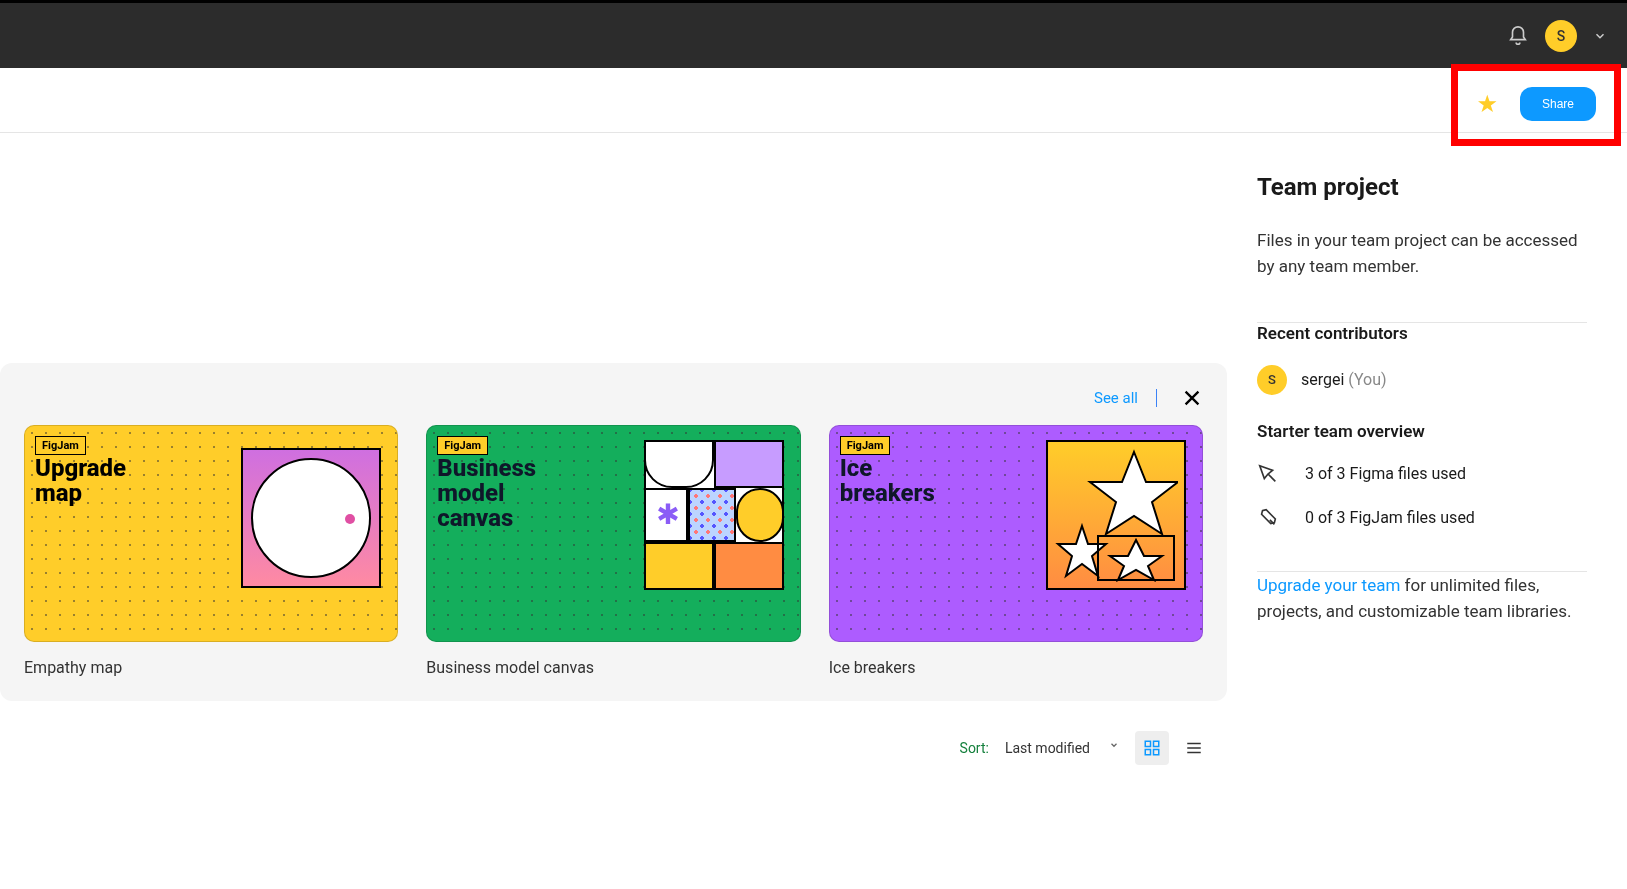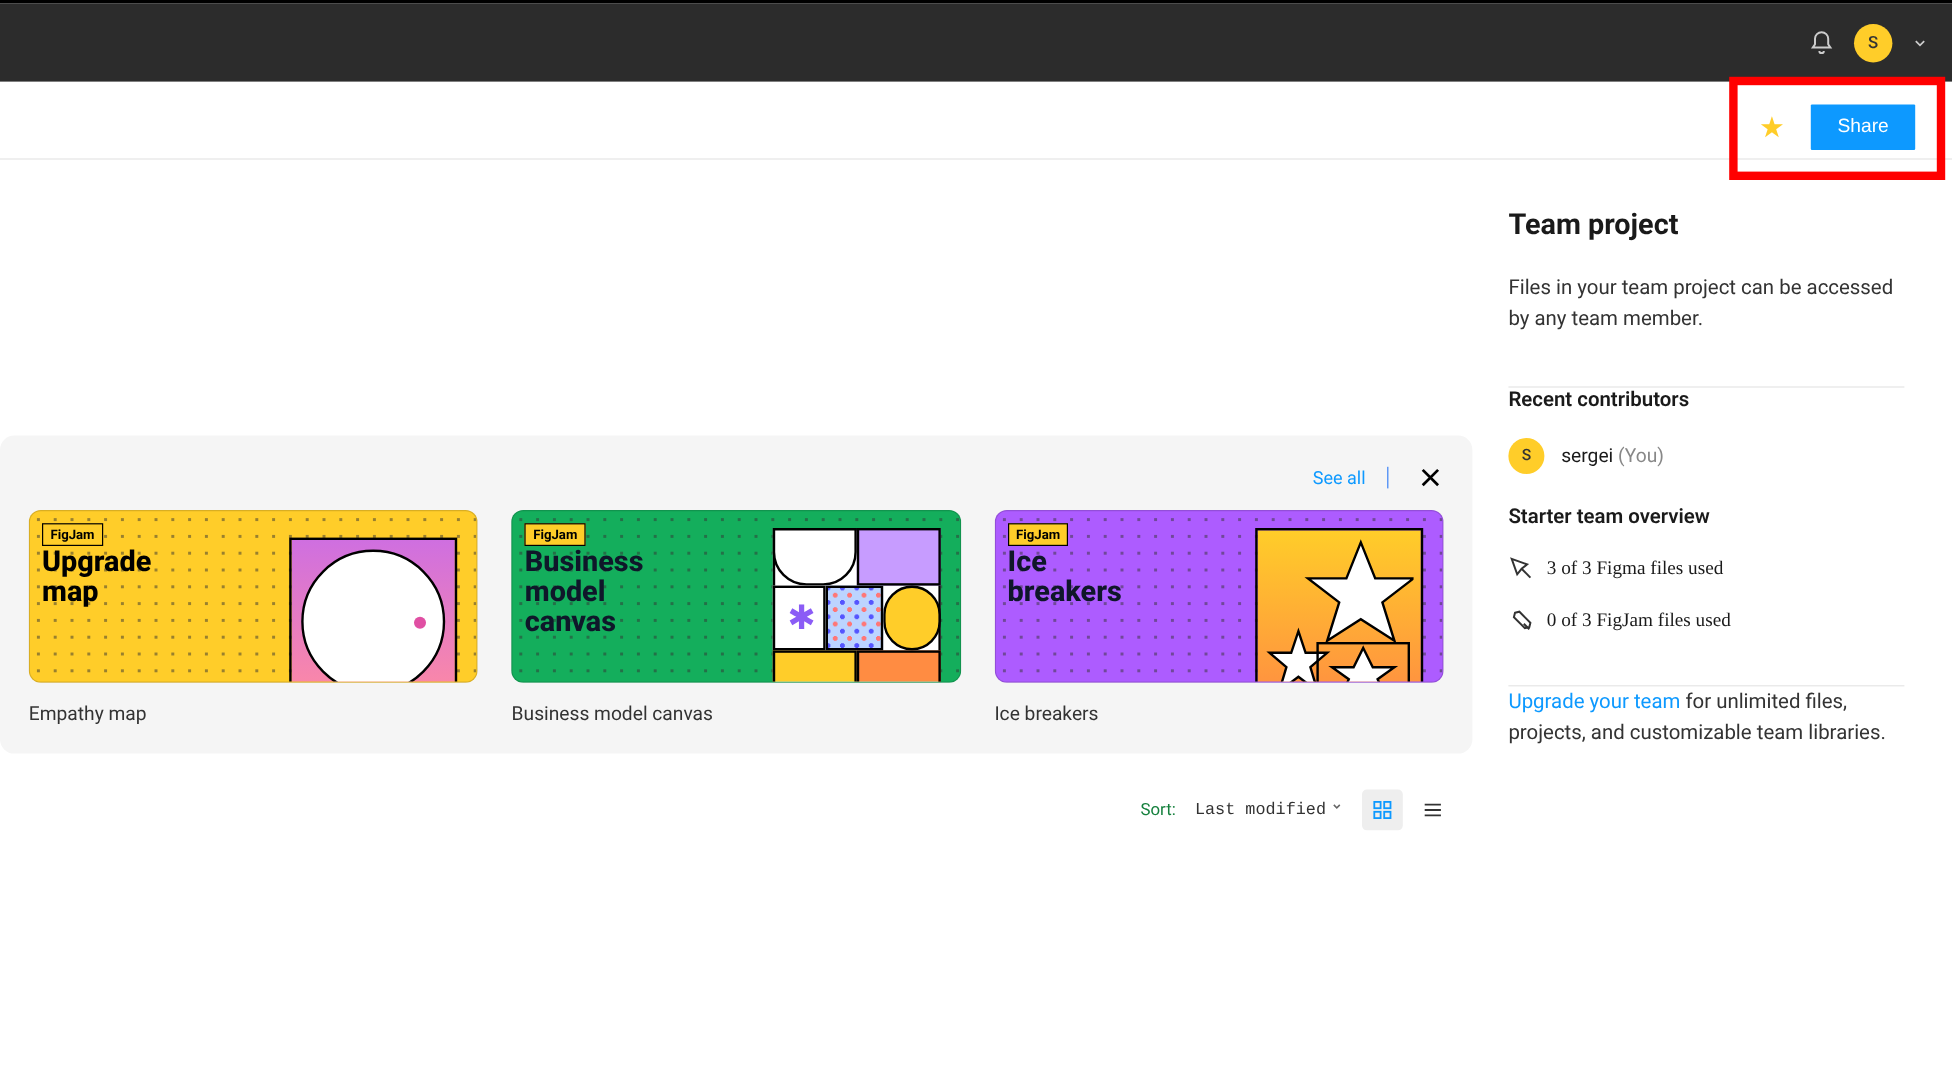--- a/index.html
+++ b/index.html
@@ -7,57 +7,57 @@
 
 .topbar-black { height: 3px; background: #000; }
 .topbar { height: 65px; background: #2c2c2c; display: flex; justify-content: flex-end; align-items: center; padding: 0 20px; gap: 16px; }
 .bell { width: 22px; height: 22px; cursor: pointer; }
 .avatar { width: 32px; height: 32px; border-radius: 50%; background: #ffcd29; display: flex; align-items: center; justify-content: center; font-weight: 500; color: #333; font-size: 14px; cursor: pointer; }
 .chevron { color: #ccc; cursor: pointer; }
 
 .subheader { height: 65px; border-bottom: 1px solid #e5e5e5; display: flex; justify-content: flex-end; align-items: center; padding: 0 20px; gap: 14px; }
 .highlight-box { border: 7px solid #ff0000; padding: 16px 18px 18px 18px; display: flex; align-items: center; gap: 22px; position: absolute; right: 6px; top: 64px; z-index: 10; }
 .star { color: #ffcd29; font-size: 24px; cursor: pointer; }
-.share-btn { background: #0d99ff; color: #fff; border: none; padding: 10px 22px; border-radius: 1px; font-size: 16px; font-weight: 500; cursor: pointer; }
+.share-btn { background: #0d99ff; color: #fff; border: none; padding: 10px 22px; border-radius: 12px; font-size: 12px; font-weight: 500; cursor: pointer; }
 
 .main { display: flex; padding-top: 0; }
 .content { flex: 1; padding: 0; min-width: 0; }
 .sidebar { width: 400px; padding: 40px 40px 40px 30px; }
 
 .templates-panel { background: #f5f5f5; border-radius: 12px; margin: 230px 0 0 0; padding: 24px; position: relative; }
 .templates-header { display: flex; justify-content: flex-end; align-items: center; gap: 24px; margin-bottom: 16px; }
 .see-all { color: #0d99ff; font-size: 15px; text-decoration: none; cursor: pointer; padding-right: 18px; border-right: 1px solid #3b82f6; }
 .close-x { width: 22px; height: 22px; cursor: pointer; }
 
 .templates-row { display: flex; gap: 28px; }
 .template-card { flex: 1; cursor: pointer; }
-.template-thumb { height: 144px; border-radius: 10px; position: relative; overflow: hidden; border: 1px solid rgba(0,0,0,0.15); }
+.template-thumb { height: 217px; border-radius: 10px; position: relative; overflow: hidden; border: 1px solid rgba(0,0,0,0.15); }
 .template-title { margin-top: 16px; font-size: 16px; color: #333; }
 
 .figjam-badge { position: absolute; top: 10px; left: 10px; background: #ffcd29; border: 1px solid #000; color: #000; font-size: 11px; font-weight: 700; padding: 2px 6px; z-index: 2; }
 .thumb-label { position: absolute; top: 30px; left: 10px; font-weight: 800; font-size: 24px; line-height: 1.05; z-index: 2; }
 
 .dots-bg { position: absolute; inset: 0; background-image: radial-gradient(#333 1.2px, transparent 1.2px); background-size: 14px 14px; opacity: 0.5; }
 
 .sort-row { display: flex; justify-content: flex-end; align-items: center; gap: 16px; padding: 30px 16px 0 0; }
 .sort-label { color: #15803d; font-size: 14px; }
-.sort-value { color: #333; font-size: 14px; display: inline-flex; gap: 4px; cursor: pointer; font-family: Liberation Mono, monospace; }
+.sort-value { color: #333; font-size: 14px; display: inline-flex; gap: 19px; cursor: pointer; }
 .view-toggle { display: flex; gap: 8px; }
 .view-btn { width: 34px; height: 34px; display: flex; align-items: center; justify-content: center; border-radius: 4px; cursor: pointer; }
 .view-btn.active { background: #eee; }
 
 .sidebar h2 { font-size: 24px; font-weight: 700; margin-bottom: 26px; }
 .sidebar p { font-size: 17px; line-height: 1.55; color: #333; }
 .sidebar .section { margin-top: 42px; border-top: 1px solid #e5e5e5; }
 .sidebar h3 { font-size: 17px; font-weight: 600; margin-bottom: 22px; }
 .contributor { display: flex; align-items: center; gap: 14px; margin-bottom: 26px; }
 .contributor .avatar { width: 30px; height: 30px; font-size: 13px; }
 .contributor .name { font-size: 16px; }
 .contributor .you { color: #888; }
-.usage-row { display: flex; align-items: center; gap: 10px; font-size: 16px; margin-bottom: 22px; font-family: Liberation Serif, serif; }
+.usage-row { display: flex; align-items: center; gap: 26px; font-size: 16px; margin-bottom: 22px; }
 .usage-icon { width: 22px; height: 22px; flex-shrink: 0; }
 .link { color: #0d99ff; cursor: pointer; }
 
 
 .g-yellow { background: #ffcd29; }
 .g-green { background: #14ae5c; }
 .g-purple { background: #ad5cff; }
 .g-box { position: absolute; border: 2px solid #000; }
 </style>
 </head>

